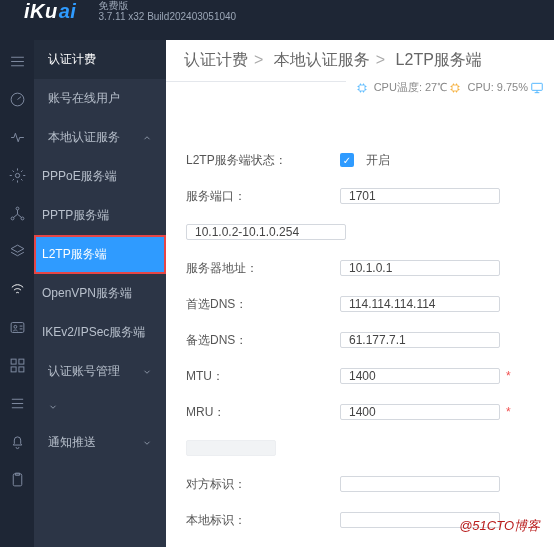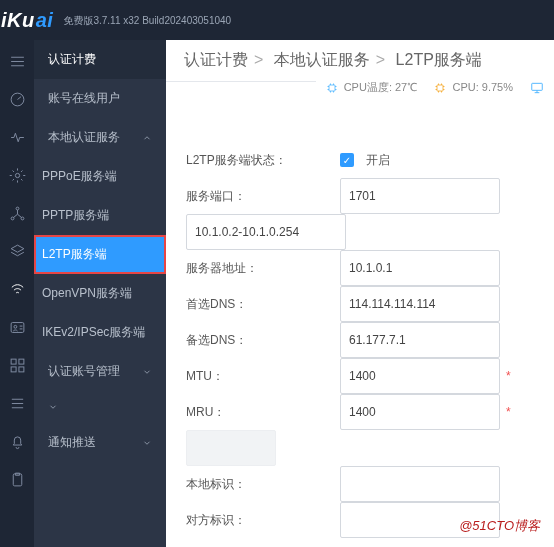--- a/index.html
+++ b/index.html
@@ -8,48 +8,48 @@
     --dark3:#1e2635;
     --accent:#2f9bff;
     --txt-side:#b8c0cc;
     --txt-body:#555;
     --border:#e4e7ec;
     --faint:#f6f8fa;
   }
   *{box-sizing:border-box;font-family:"Microsoft YaHei",Arial,sans-serif}
   body{margin:0;width:554px;height:547px;overflow:hidden;background:#fff;font-size:12px;color:var(--txt-body)}
   
-  .topbar{background:var(--dark3);color:#fff;height:40px;display:flex;align-items:center;padding-left:1px}
+  .topbar{background:var(--dark3);color:#fff;height:40px;display:flex;align-items:flex-start;padding-left:24px}
   .logo{font-size:20px;font-weight:700;font-style:italic;letter-spacing:.5px}
   .logo b{color:var(--accent);margin-left:1px}
-  .topmeta{margin-left:10px;display:flex;flex-direction:row;line-height:1.1}
+  .topmeta{margin-left:22px;display:flex;flex-direction:column;line-height:1.1}
   .topmeta span{font-size:10px;color:#9aa5b5}
   .wrap{display:flex;height:507px}
   
   .rail{width:34px;background:var(--dark3);display:flex;flex-direction:column;align-items:center;padding-top:12px;gap:20px}
   .rail .ric{width:18px;height:18px;display:flex;align-items:center;justify-content:center;color:#7e8aa0}
   .rail .ric svg{width:17px;height:17px;stroke:#7e8aa0;fill:none;stroke-width:1.4}
   .side{width:132px;background:var(--dark2);color:var(--txt-side);overflow:hidden}
   .side .item{padding:11px 14px;font-size:12px;cursor:pointer;display:flex;align-items:center;justify-content:space-between}
   .side .hdr{background:var(--dark1);color:#fff}
   .side .sub{padding-left:8px}
   .side .sel{background:var(--accent);color:#fff}
   .redbox{outline:2px solid #e64545;outline-offset:-2px}
   .chev{width:10px;height:10px}
   
   .content{flex:1;background:#fff;padding:0;position:relative;overflow:hidden}
   .crumbs{padding:10px 18px;color:#666;font-size:16px;border-bottom:1px solid var(--border)}
   .crumbs .sep{margin:0 6px;color:#aaa}
-  .status{position:absolute;top:34px;right:0;font-size:11px;color:#888;padding:6px 10px;display:flex;gap:17px;align-items:center;background:#fff}
+  .status{position:absolute;top:34px;right:0;font-size:11px;color:#888;padding:6px 10px;display:flex;gap:2px;align-items:center;background:#fff}
   .status .chip{width:12px;height:12px;display:inline-block;vertical-align:middle;margin-right:3px}
   .form{margin-top:60px;padding:0 6px 0 20px}
   .row{display:flex;align-items:center;height:36px}
   .row label{width:154px;text-align:left;color:#555;padding-right:21px}
   .row .val{flex:1;display:flex;align-items:center;gap:6px}
-  .row input[type=text]{width:160px;height:36px;border:1px solid #d4d8de;border-radius:2px;padding:0 8px;font-size:12px;color:#444}
+  .row input[type=text]{width:160px;height:16px;border:1px solid #d4d8de;border-radius:2px;padding:0 8px;font-size:12px;color:#444}
   .row .star{color:#f05050}
   .cb{width:14px;height:14px;background:var(--accent);display:inline-flex;align-items:center;justify-content:center;color:#fff;font-size:10px;border-radius:2px;margin-right:6px}
   .watermark{position:absolute;bottom:12px;right:14px;color:#b91c1c;font-size:13px;font-style:italic}
 </style>
 </head>
 <body>
 
 <div class="topbar">
   <span class="logo">iKu<b>ai</b></span>
   <div class="topmeta">
@@ -258,27 +258,27 @@
             <input type="text" value="1400" style="">
             <span class="star">*</span>
           </div>
       </div>
       <div class="row">
         <div class="redbox2" style="display:flex;align-items:center;height:34px">
           <input type="text" style="width: 90px; background: rgb(241, 243, 245); border-color: rgb(236, 238, 241);" value="">
         </div>
       </div>
       <div class="row">
+        <label>对方标识：</label>
+        <div class="val">
+            <input type="text" value="" style="">
+          </div>
+      </div>
+      <div class="row">
         <label>本地标识：</label>
-        <div class="val">
-            <input type="text" value="" style="">
-          </div>
-      </div>
-      <div class="row">
-        <label>对方标识：</label>
         <div class="val">
             <input type="text" value="" style="">
           </div>
       </div>
       <div class="row">
         <label>禁止非加密的连接：</label>
         <div class="val">
             <span class="cb">✓</span>
             <span>开启</span>
           </div>

